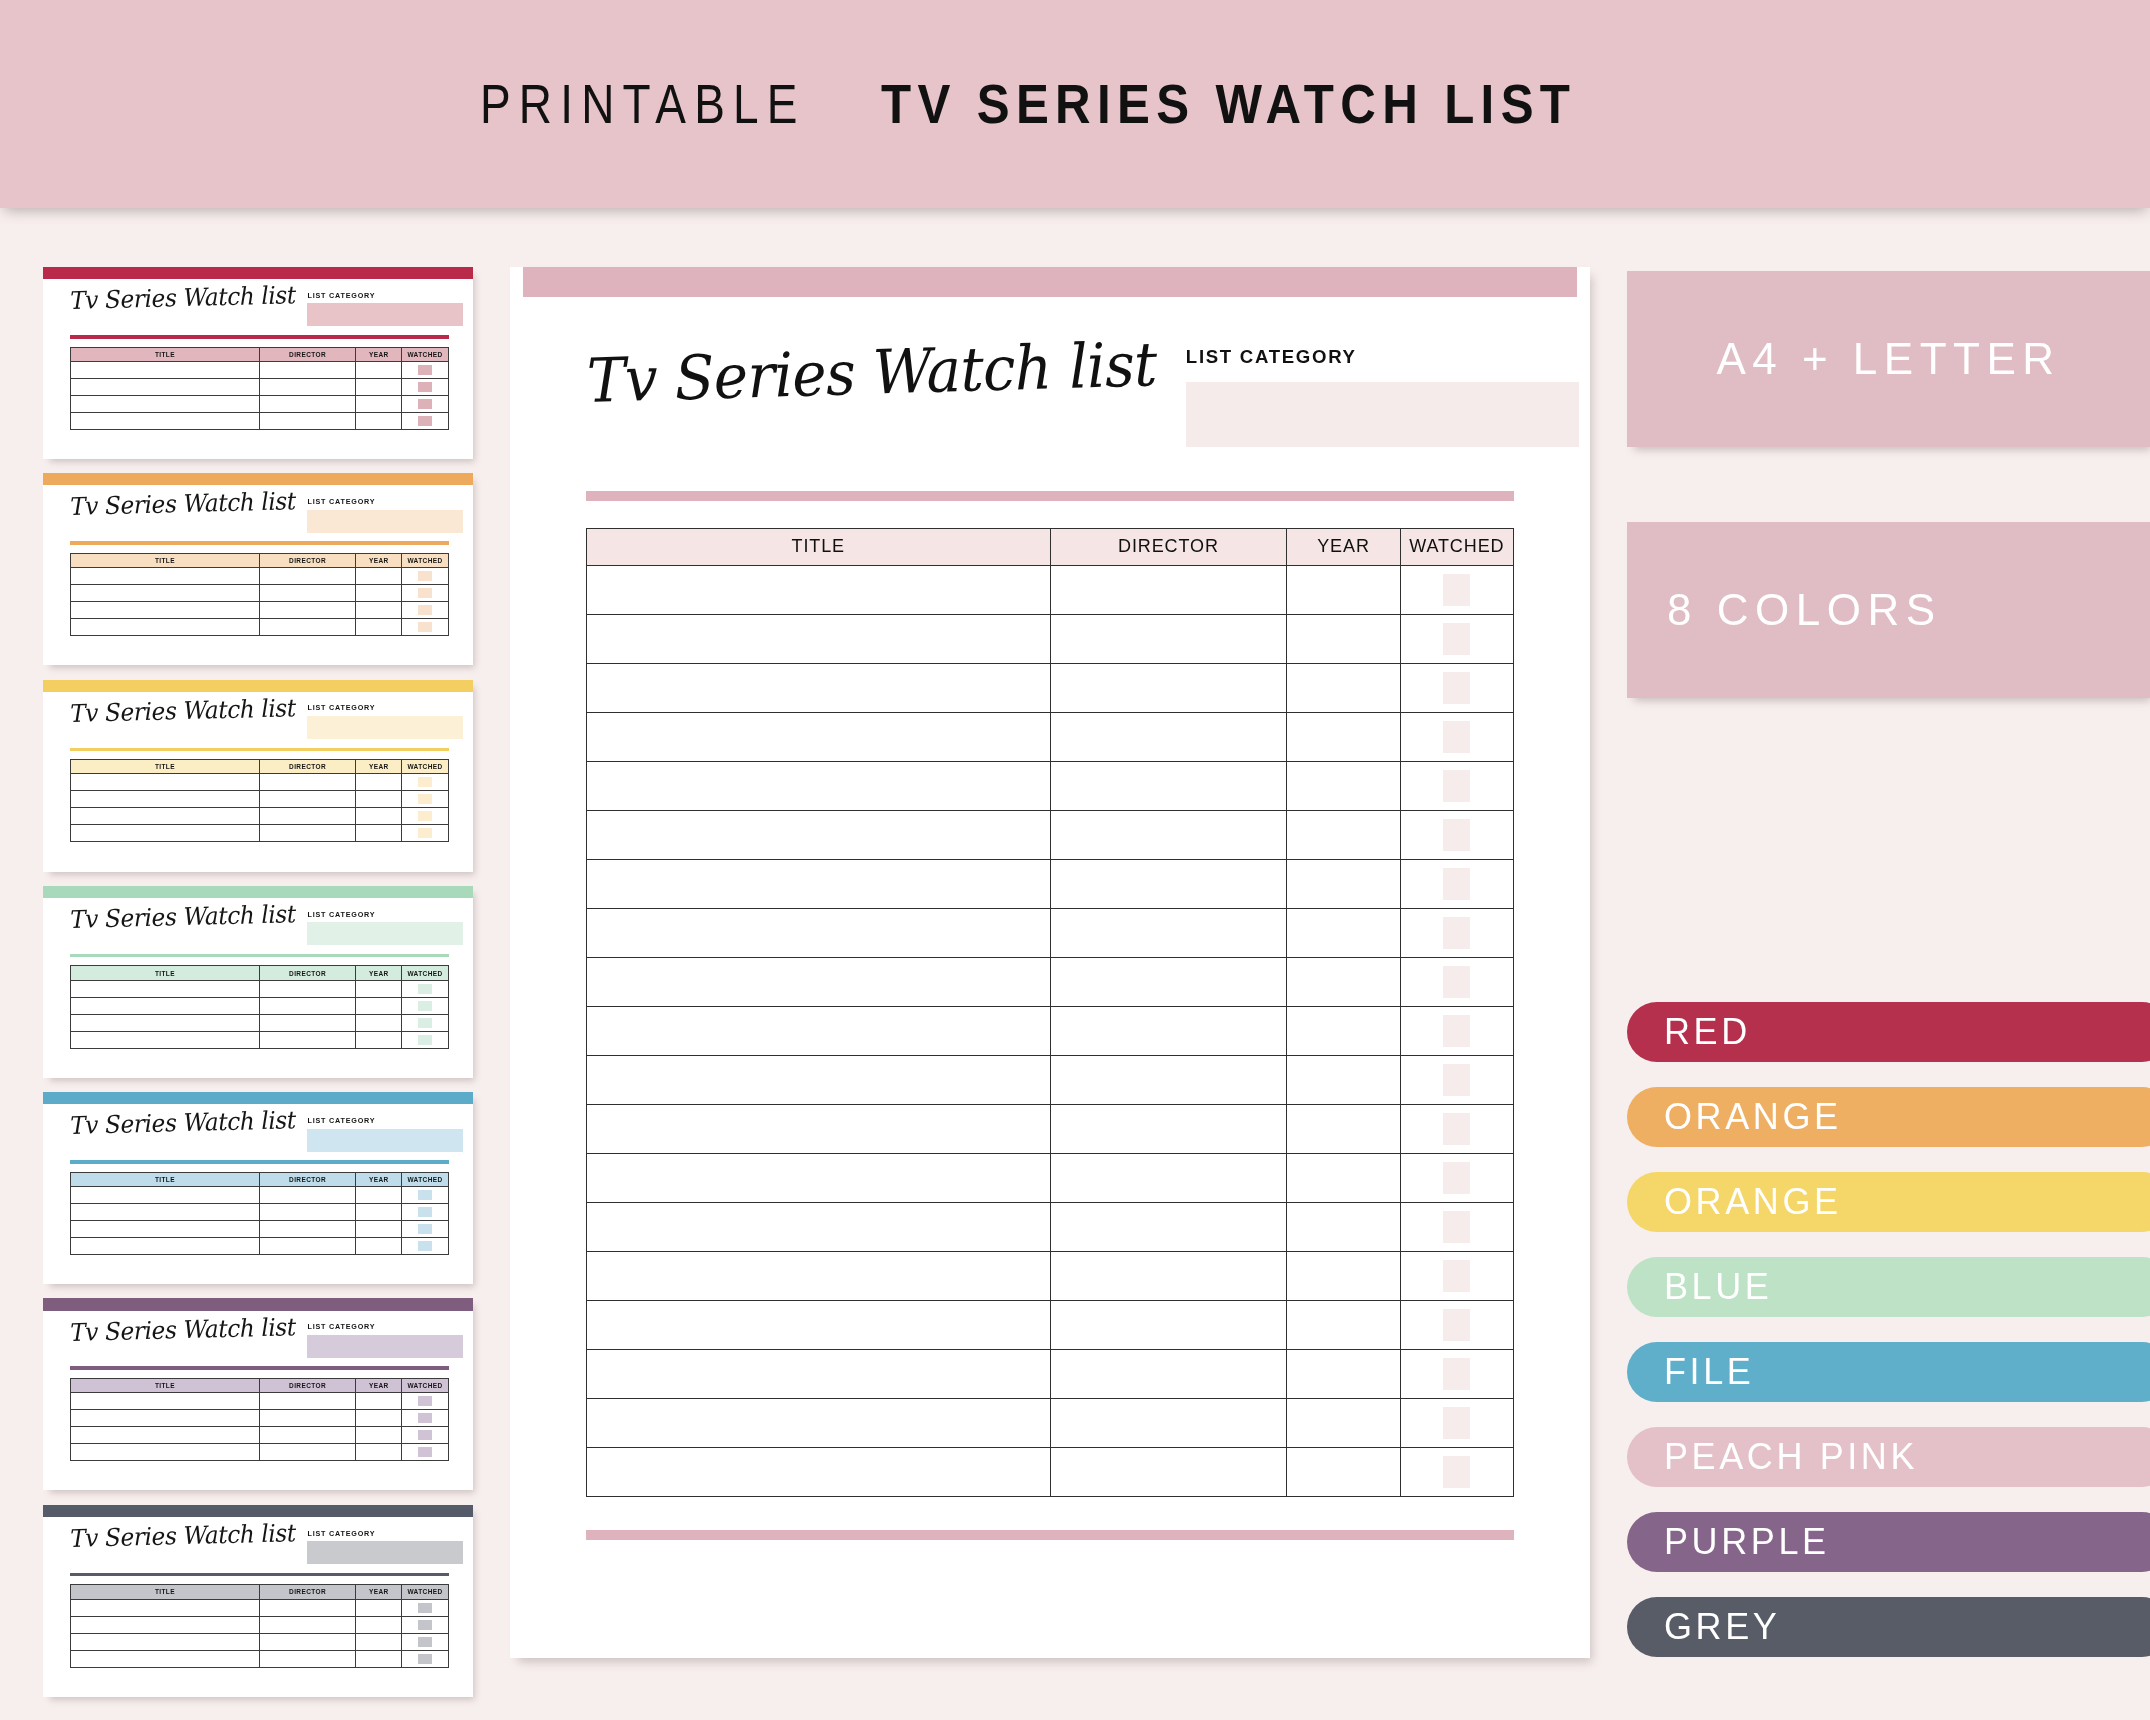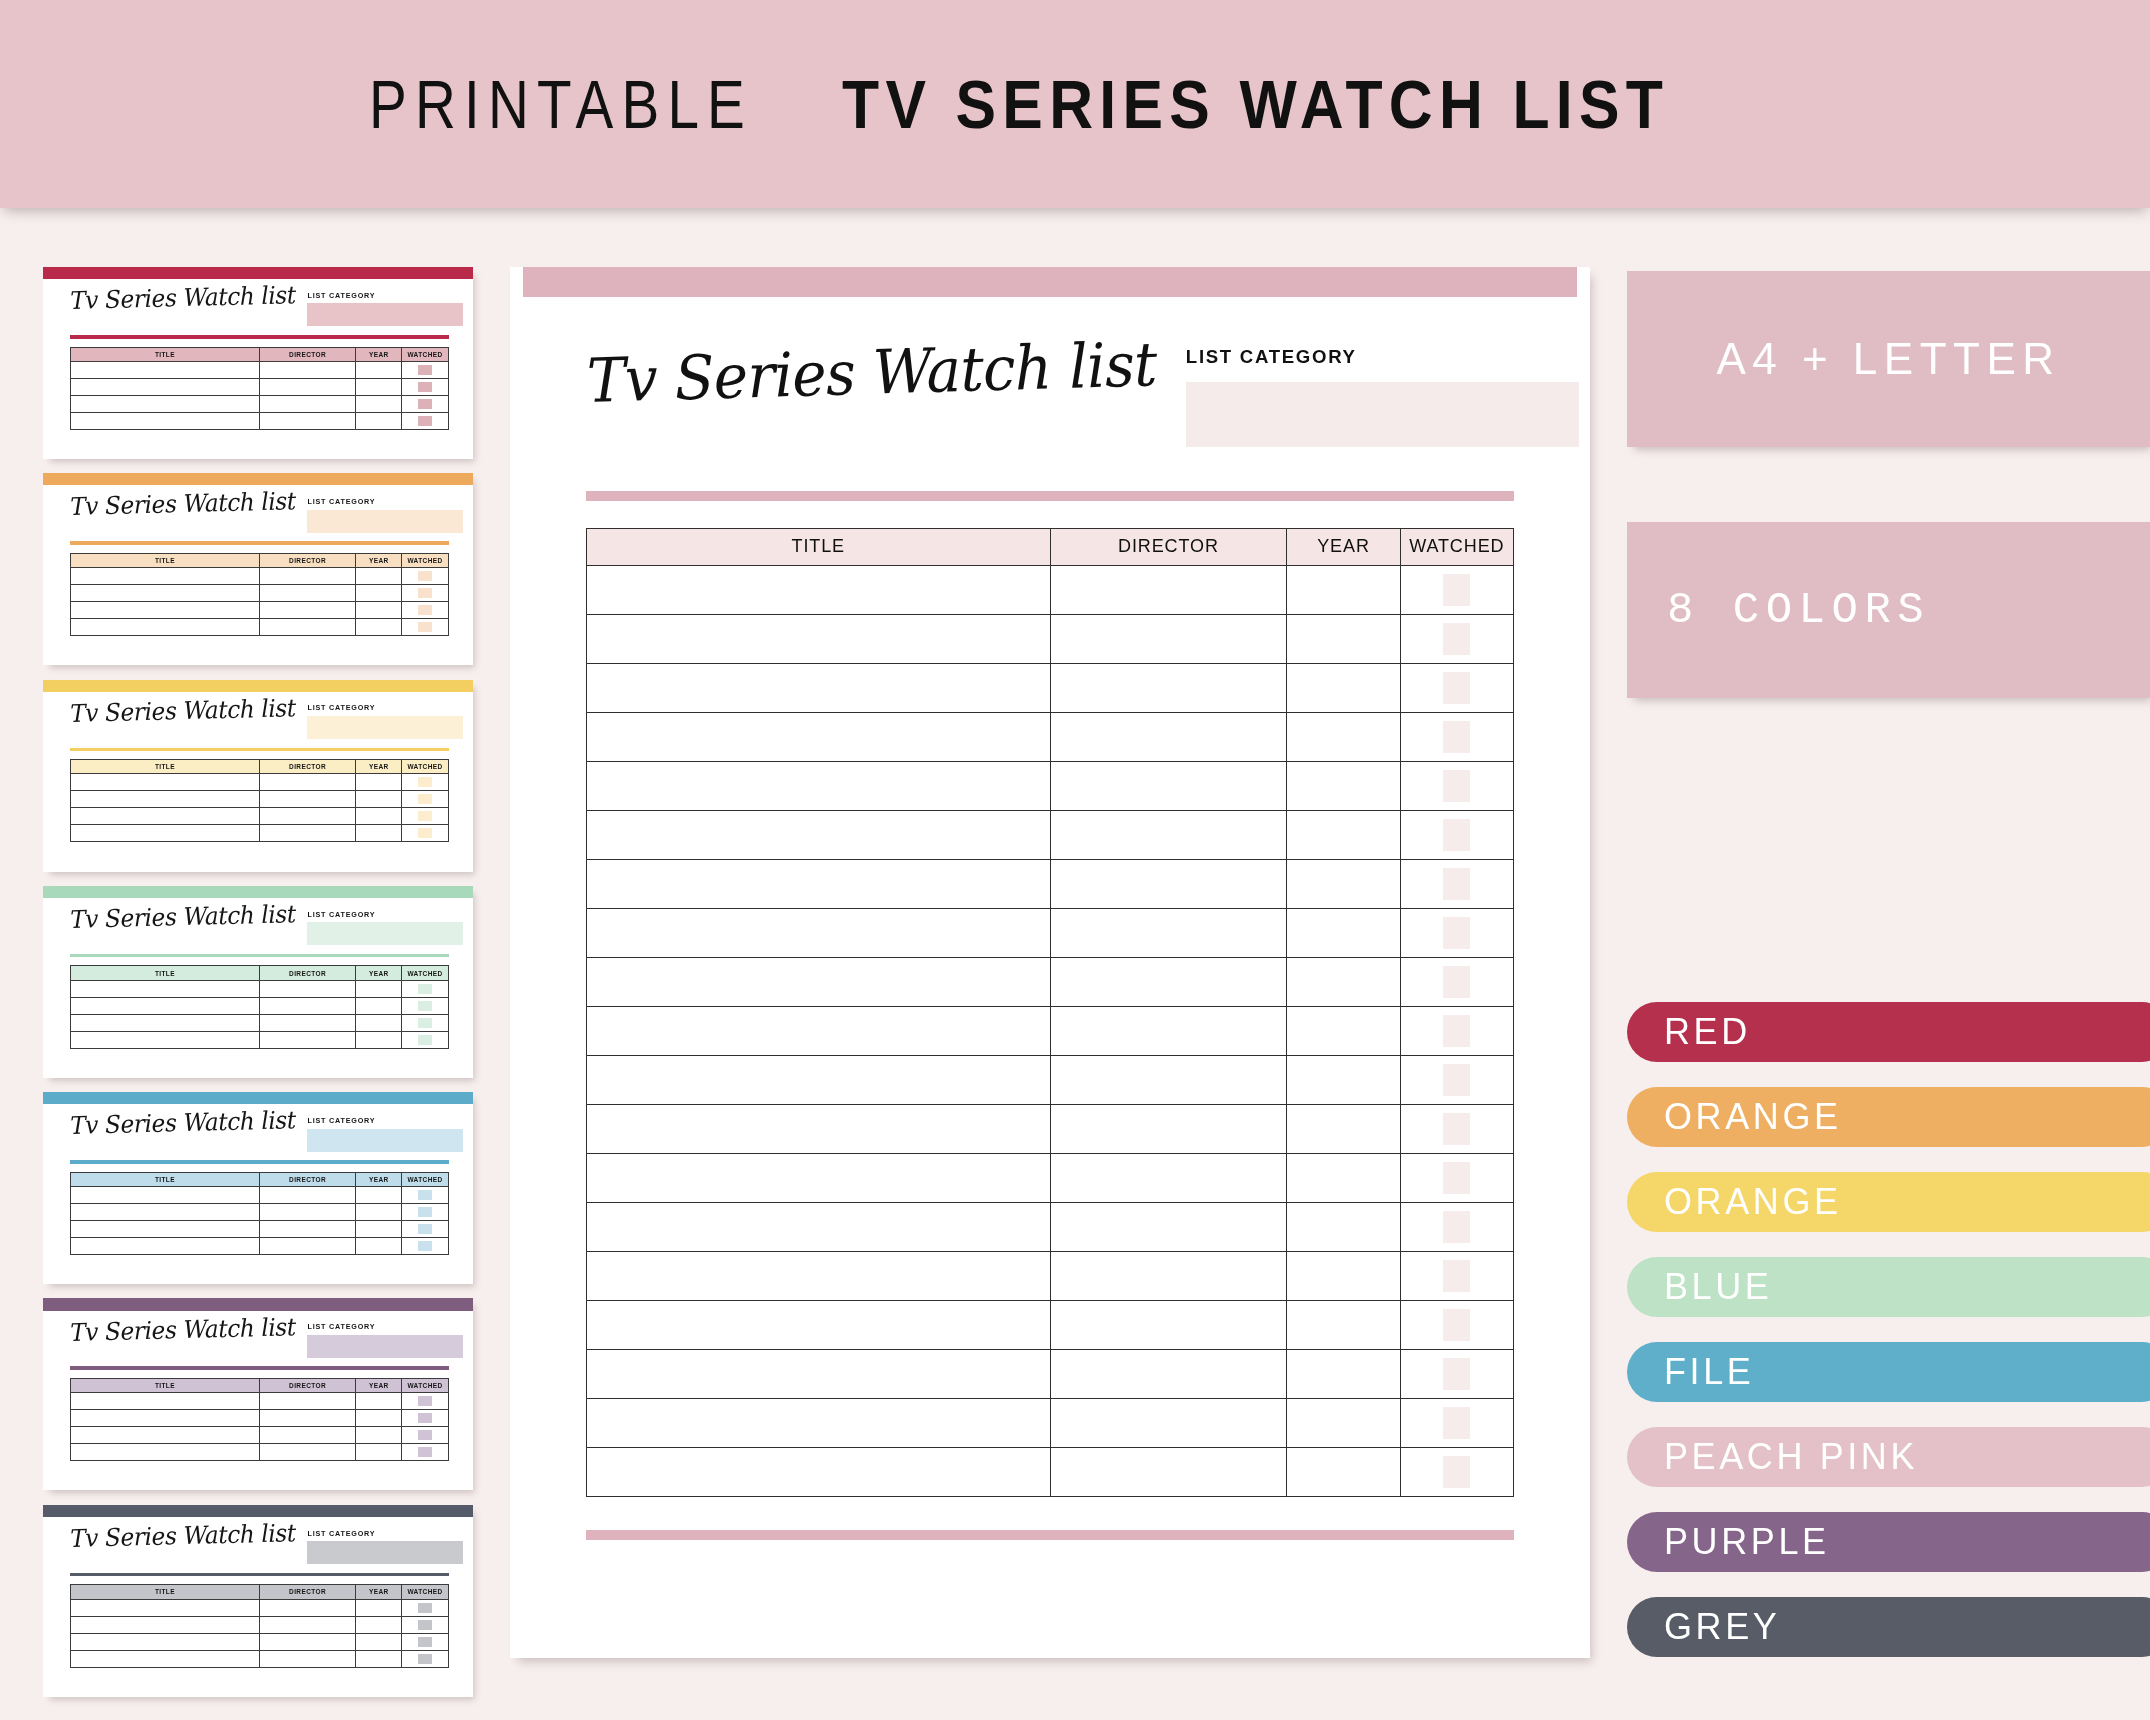--- a/index.html
+++ b/index.html
@@ -23,21 +23,21 @@
     width: 2151px;
     height: 208px;
     background: #e6c4c9;
     display: flex;
     align-items: center;
     justify-content: center;
     box-shadow: 0 7.2px 13px -4.3px rgba(90,70,70,0.40);
     z-index: 5;
   }
   #banner-title {
-    font-size: 69px;
+    font-size: 56px;
     line-height: 1;
     color: #111111;
     white-space: nowrap;
     display: flex;
     align-items: baseline;
   }
   .bt-light {
     font-weight: 300;
     letter-spacing: 10px;
     transform: scaleX(0.82);
@@ -870,21 +870,21 @@
     </table>
 
     <div id="main-footer-bar"></div>
   </div>
 </div>
 
 <div id="feature-cards">
     <div class="feature-card center" style="background: rgb(224, 188, 196);">
       <span class="feature-label">A4 + LETTER</span>
     </div>
-    <div class="feature-card left" style="background: rgb(224, 188, 196); font-family: Liberation Mono, monospace;">
+    <div class="feature-card left" style="background: rgb(224, 188, 196);">
       <span class="feature-label">8 COLORS</span>
     </div>
   </div>
 
 <div id="color-pills">
     <div class="color-pill" style="background: rgb(181, 48, 76);">
       <span class="pill-label">RED</span>
     </div>
     <div class="color-pill" style="background: rgb(238, 175, 98);">
       <span class="pill-label">ORANGE</span>

